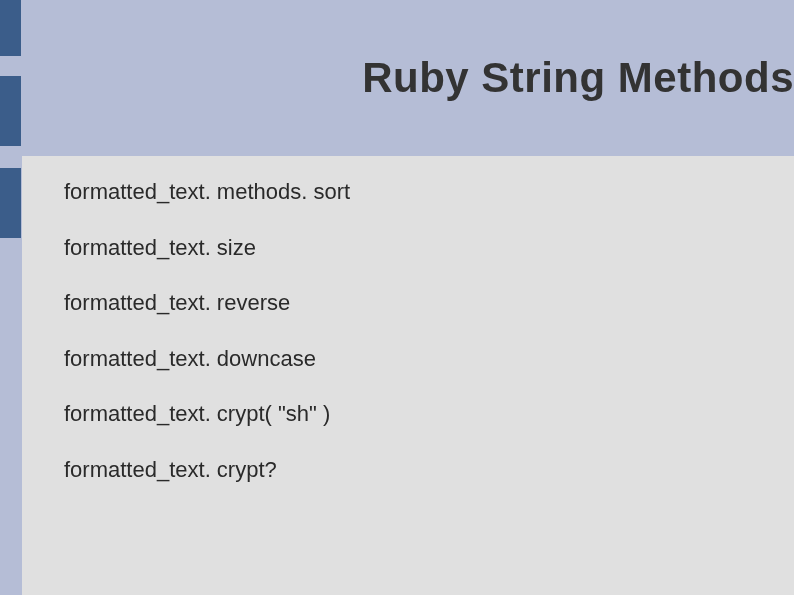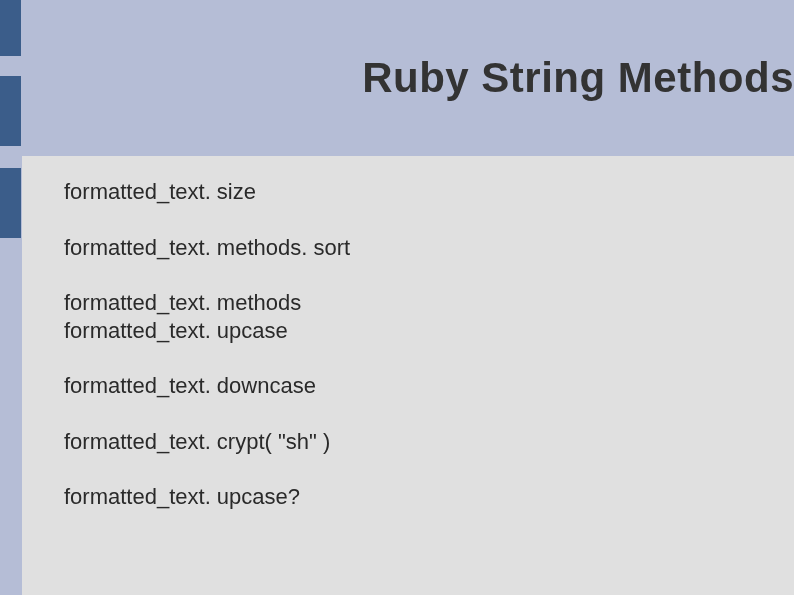--- a/index.html
+++ b/index.html
@@ -70,33 +70,32 @@
     <h1 class="title">Ruby String Methods</h1>
   </div>
 
   <div class="left-rail"></div>
   <div class="rail-seg rail-top"></div>
   <div class="rail-seg rail-mid"></div>
   <div class="rail-seg rail-bot"></div>
 
   <div class="content">
     <div class="para">
+      <span class="line">formatted_text. methods. sort</span>
+    </div>
+    <div class="para">
       <span class="line">formatted_text. size</span>
     </div>
     <div class="para">
-      <span class="line">formatted_text. methods. sort</span>
-    </div>
-    <div class="para">
-      <span class="line">formatted_text. methods</span>
-      <span class="line">formatted_text. upcase</span>
+      <span class="line">formatted_text. reverse</span>
     </div>
     <div class="para">
       <span class="line">formatted_text. downcase</span>
     </div>
     <div class="para">
       <span class="line">formatted_text. crypt( "sh" )</span>
     </div>
     <div class="para">
-      <span class="line">formatted_text. upcase?</span>
+      <span class="line">formatted_text. crypt?</span>
     </div>
   </div>
 
 </div>
 
 </body></html>

